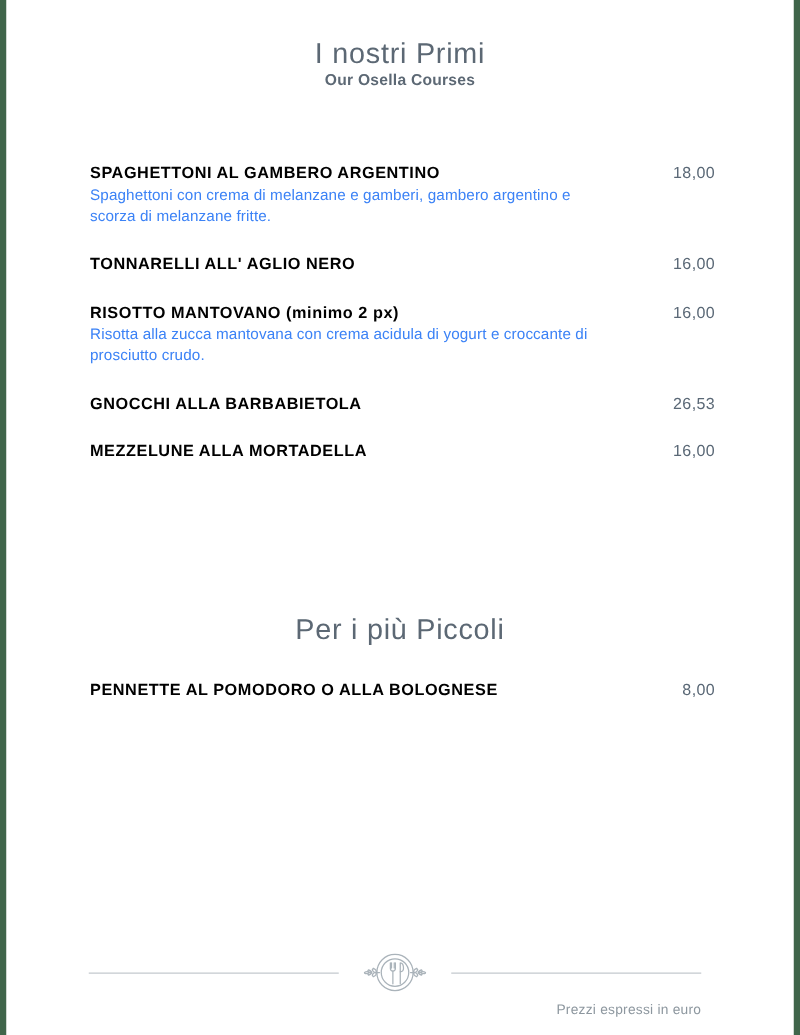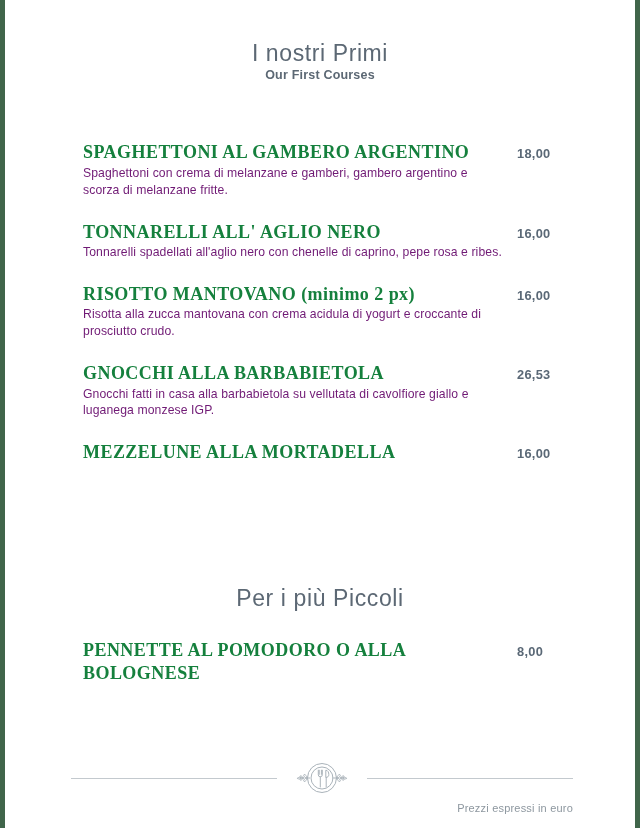--- a/index.html
+++ b/index.html
@@ -26,21 +26,21 @@
   }
   .edge-stripe.left  { left: 0; }
   .edge-stripe.right { right: 0; }
 
   .page {
     position: absolute;
     left: 5px;
     right: 5px;
     top: 0;
     bottom: 0;
-    padding: 12px;
+    padding: 1px;
   }
 
   
   .section-head {
     text-align: center;
   }
   .section-head .it {
     font-size: 23px;
     font-weight: 400;
     letter-spacing: 0.6px;
@@ -72,59 +72,58 @@
     position: relative;
   }
   .menu-item:last-child { margin-bottom: 0; }
 
   .item-head {
     display: flex;
     align-items: baseline;
     justify-content: space-between;
   }
   .item-name {
-    font-size: 18px;
+    font-size: 13px;
     font-weight: 700;
     letter-spacing: 0.45px;
-    color: #15803d;
+    color: #000000;
     line-height: 1.25;
     flex: 1 1 auto;
     padding-right: 14px;
-    font-family: Liberation Serif, serif;
   }
   .item-price {
     font-size: 12.8px;
-    font-weight: 700;
+    font-weight: 400;
     letter-spacing: 0.3px;
     color: #5a6876;
     white-space: nowrap;
     flex: 0 0 auto;
-    text-align: left;
+    text-align: right;
     min-width: 44px;
   }
   .item-desc {
     font-size: 12.2px;
     font-weight: 400;
     letter-spacing: 0.1px;
     line-height: 1.38;
-    color: #701a75;
+    color: #3b82f6;
     margin-top: 1px;
     max-width: 420px;
   }
 
   
   #kids-section { margin-top: 121px; }
   #kids-list { margin-top: 28px; }
   #kids-list .menu-item { margin-bottom: 0; }
 
   
   .footer {
     position: absolute;
     left: 0;
-    right: 0;
+    right: 12px;
     bottom: 14px;
     padding: 0 62px 0 66px;
   }
   .footer-rule-row {
     display: flex;
     align-items: center;
     gap: 0;
   }
   .rule {
     flex: 1 1 auto;
@@ -147,51 +146,49 @@
 </head>
 <body>
 
 <div class="edge-stripe left"></div>
 <div class="edge-stripe right"></div>
 
 <div class="page">
 
   <div class="section-head" id="primi-head">
     <div class="it">I nostri Primi</div>
-    <div class="en">Our First Courses</div>
+    <div class="en">Our Osella Courses</div>
   </div>
 
   <ul class="menu-list" id="primi-list">
     <li class="menu-item">
       <div class="item-head">
         <div class="item-name">SPAGHETTONI AL GAMBERO ARGENTINO</div>
         <div class="item-price">18,00</div>
       </div>
       <div class="item-desc">Spaghettoni con crema di melanzane e gamberi, gambero argentino e scorza di melanzane fritte.</div>
     </li>
     <li class="menu-item">
       <div class="item-head">
         <div class="item-name">TONNARELLI ALL' AGLIO NERO</div>
         <div class="item-price">16,00</div>
       </div>
-      <div class="item-desc">Tonnarelli spadellati all'aglio nero con chenelle di caprino, pepe rosa e ribes.</div>
     </li>
     <li class="menu-item">
       <div class="item-head">
         <div class="item-name">RISOTTO MANTOVANO (minimo 2 px)</div>
         <div class="item-price">16,00</div>
       </div>
       <div class="item-desc">Risotta alla zucca mantovana con crema acidula di yogurt e croccante di prosciutto crudo.</div>
     </li>
     <li class="menu-item">
       <div class="item-head">
         <div class="item-name">GNOCCHI ALLA BARBABIETOLA</div>
         <div class="item-price">26,53</div>
       </div>
-      <div class="item-desc">Gnocchi fatti in casa alla barbabietola su vellutata di cavolfiore giallo e luganega monzese IGP.</div>
     </li>
     <li class="menu-item">
       <div class="item-head">
         <div class="item-name">MEZZELUNE ALLA MORTADELLA</div>
         <div class="item-price">16,00</div>
       </div>
     </li>
   </ul>
 
   <div id="kids-section">

